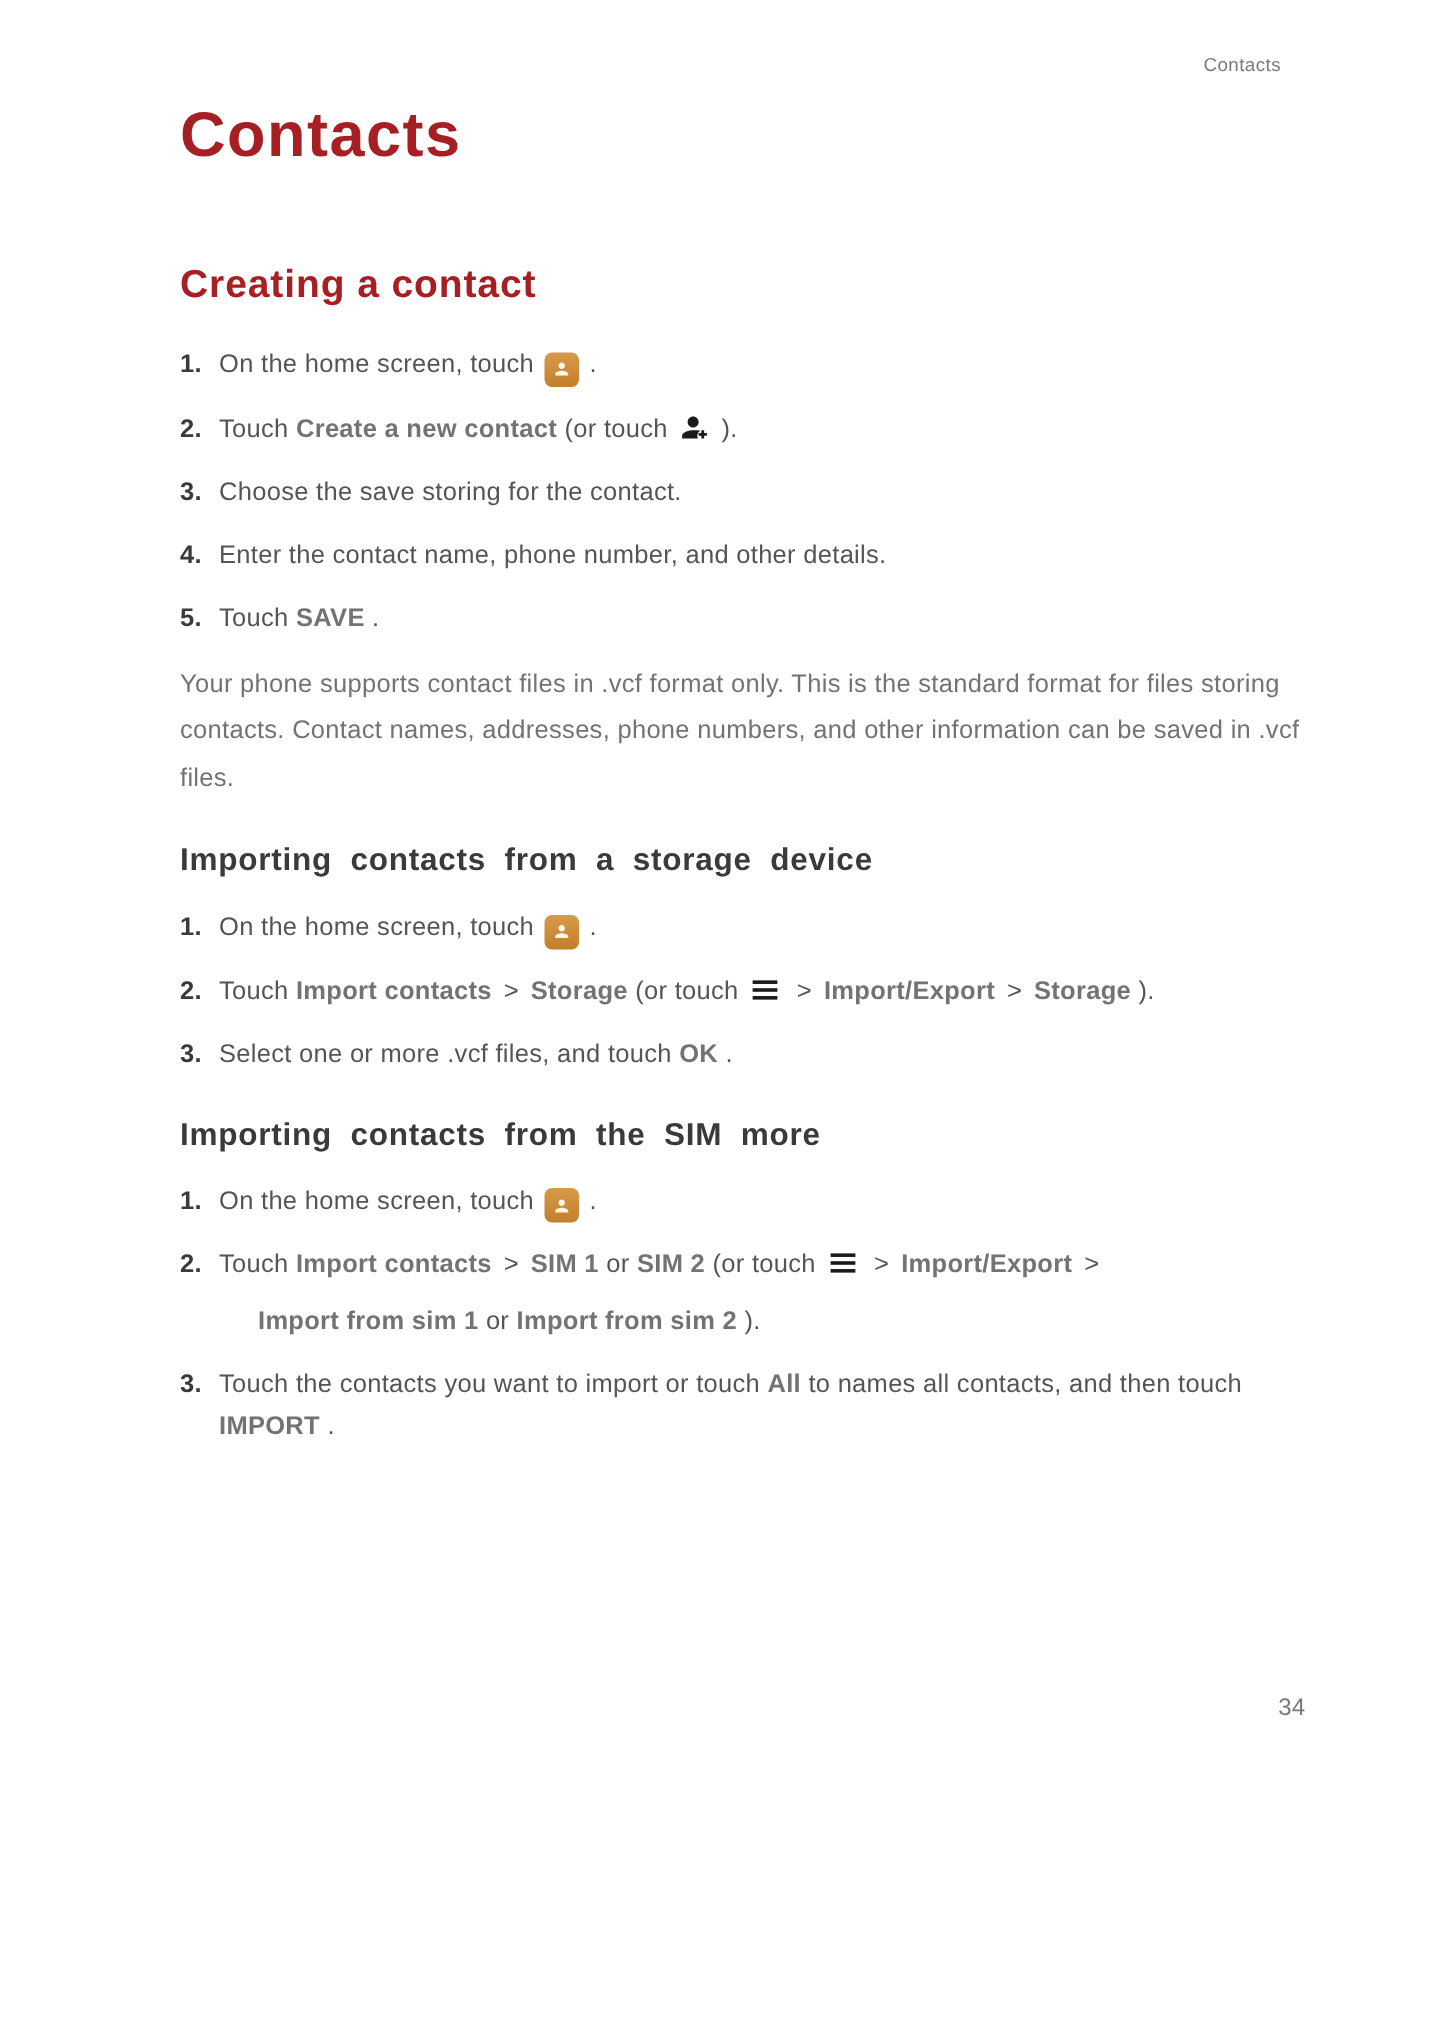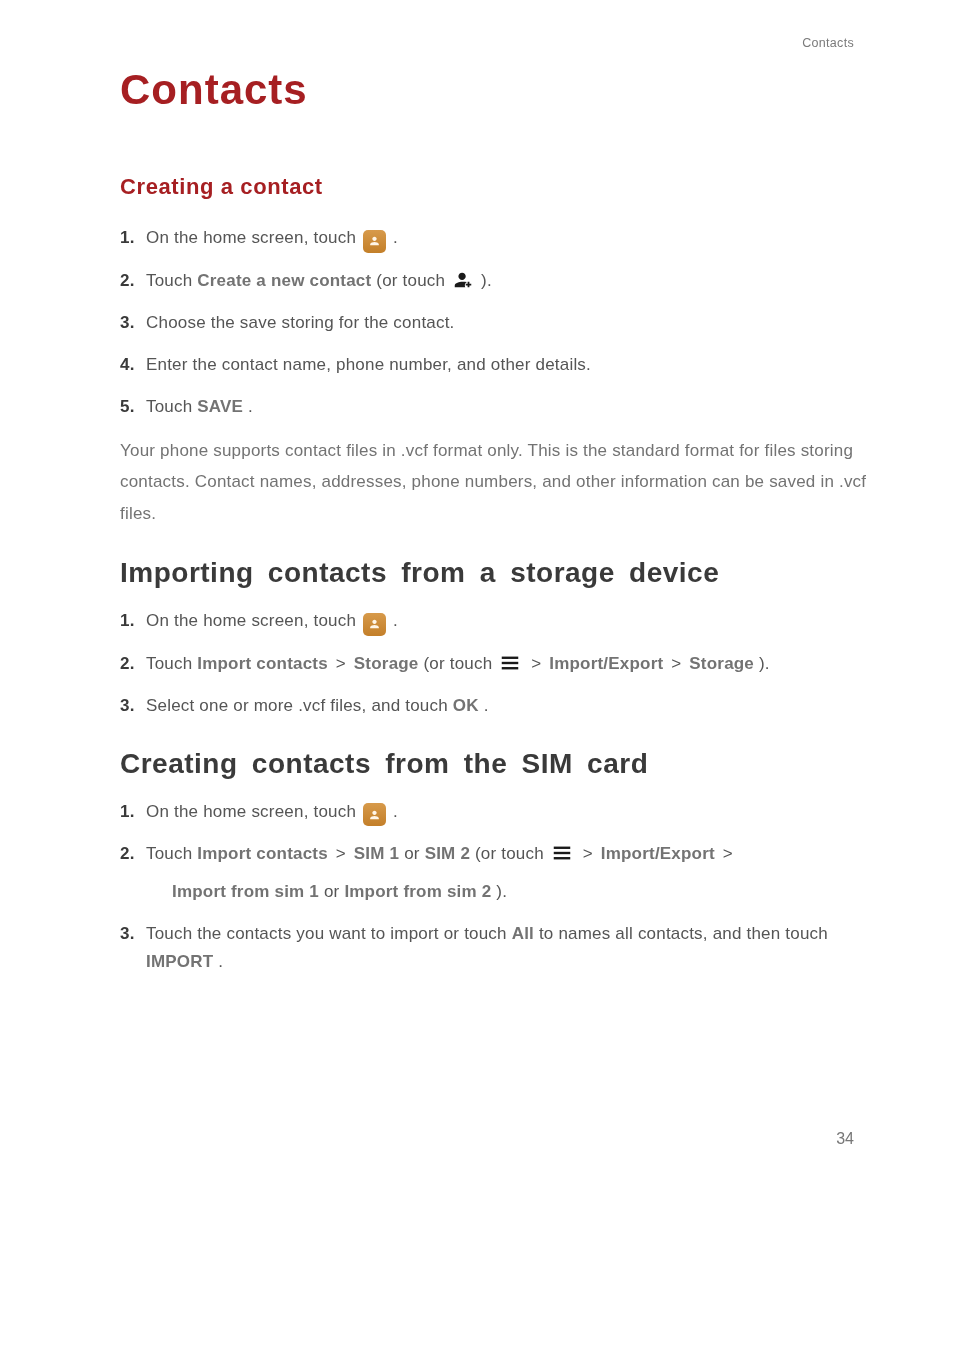--- a/index.html
+++ b/index.html
@@ -28,28 +28,28 @@
     letter-spacing: 0.3px;
   }
   h1.chapter-title {
     font-size: 42px;
     color: #a61f22;
     font-weight: 700;
     margin: 30px 0 60px 0;
     letter-spacing: 1px;
   }
   h2.section-title {
-    font-size: 22px;
+    font-size: 26px;
     color: #a61f22;
     font-weight: 700;
     margin: 36px 0 24px 0;
     letter-spacing: 0.6px;
   }
   h3.subsection-title {
-    font-size: 28px;
+    font-size: 21px;
     color: #3a3a3a;
     font-weight: 700;
     margin: 28px 0 18px 0;
     letter-spacing: 0.5px;
     word-spacing: 6px;
   }
   p.body-text {
     font-size: 17px;
     color: #737373;
     line-height: 1.85;
@@ -94,21 +94,21 @@
     display:inline-flex;
     align-items:center;
     justify-content:center;
     width:22px; height:22px;
     vertical-align:-5px;
     margin: 0 2px;
   }
   .page-number {
     position: absolute;
     bottom: 40px;
-    right: 100px;
+    right: 84px;
     font-size: 16px;
     color: #777;
   }
   .sep-gt { margin: 0 3px; }
 </style>
 </head>
 <body>
 
 <div class="page">
 
@@ -196,21 +196,21 @@
     <span>).</span>
   </div>
 
   <div class="step">
     <span class="num">3.</span>
     <span>Select one or more .vcf files, and touch </span>
     <span class="b">OK</span>
     <span>.</span>
   </div>
 
-  <h3 class="subsection-title">Creating contacts from the SIM card</h3>
+  <h3 class="subsection-title">Importing contacts from the SIM more</h3>
 
   <div class="step">
     <span class="num">1.</span>
     <span>On the home screen, touch </span>
     <span class="icon-box">
       <svg viewBox="0 0 24 24" fill="#fff6e8">
           <path d="M12 12c2.2 0 4-1.8 4-4s-1.8-4-4-4-4 1.8-4 4 1.8 4 4 4zm0 2c-2.7 0-8 1.3-8 4v2h16v-2c0-2.7-5.3-4-8-4z"></path>
         </svg>
     </span>
     <span>.</span>

